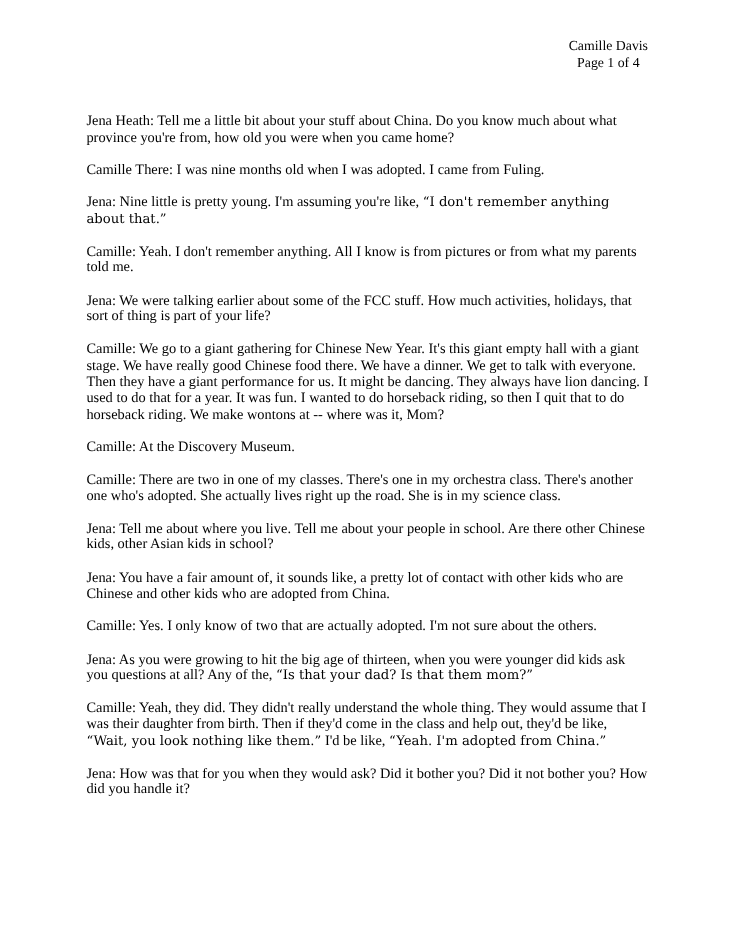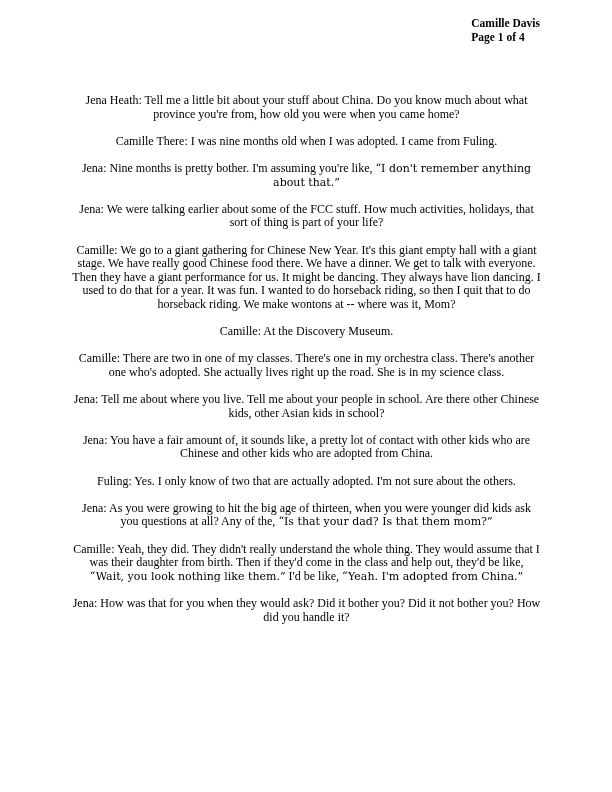--- a/index.html
+++ b/index.html
@@ -11,40 +11,39 @@
     position: relative;
     width: 612px;
     height: 792px;
     background: #ffffff;
     overflow: hidden;
     font-family: "Liberation Serif", serif;
     color: #000000;
   }
   .page-header {
     position: absolute;
-    top: 16px;
+    top: 32px;
     right: 72px;
-    text-align: left;
-    font-weight: bold;
+    text-align: center;
+    font-weight: normal;
     font-size: 11.5px;
     line-height: 14px;
   }
   .content {
     position: absolute;
     top: 94px;
     left: 72px;
     width: 469px;
     font-size: 12px;
     line-height: 13.6px;
     text-align: left;
   }
   .content p {
     margin: 0 0 13.6px 0;
     padding: 0;
-    text-align: center;
   }
   .seg-body {
     font-family: "Liberation Serif", serif;
   }
   .seg-quote {
     
     font-family: "DejaVu Serif", serif;
     font-size: 11px;
   }
 </style>
@@ -52,25 +51,26 @@
 <body>
 
 <div class="page">
   <div class="page-header">
     <div>Camille Davis</div>
     <div>Page 1 of 4</div>
   </div>
   <div class="content">
       <p><span class="seg-body">Jena Heath: Tell me a little bit about your stuff about China. Do you know much about what province you're from, how old you were when you came home?</span></p>
       <p><span class="seg-body">Camille There: I was nine months old when I was adopted. I came from Fuling.</span></p>
-      <p><span class="seg-body">Jena: Nine months is pretty bother. I'm assuming you're like, </span><span class="seg-quote">“I don't remember anything about that.”</span></p>
+      <p><span class="seg-body">Jena: Nine little is pretty young. I'm assuming you're like, </span><span class="seg-quote">“I don't remember anything about that.”</span></p>
+      <p><span class="seg-body">Camille: Yeah. I don't remember anything. All I know is from pictures or from what my parents told me.</span></p>
       <p><span class="seg-body">Jena: We were talking earlier about some of the FCC stuff. How much activities, holidays, that sort of thing is part of your life?</span></p>
       <p><span class="seg-body">Camille: We go to a giant gathering for Chinese New Year. It's this giant empty hall with a giant stage. We have really good Chinese food there. We have a dinner. We get to talk with everyone. Then they have a giant performance for us. It might be dancing. They always have lion dancing. I used to do that for a year. It was fun. I wanted to do horseback riding, so then I quit that to do horseback riding. We make wontons at -- where was it, Mom?</span></p>
       <p><span class="seg-body">Camille: At the Discovery Museum.</span></p>
       <p><span class="seg-body">Camille: There are two in one of my classes. There's one in my orchestra class. There's another one who's adopted. She actually lives right up the road. She is in my science class.</span></p>
       <p><span class="seg-body">Jena: Tell me about where you live. Tell me about your people in school. Are there other Chinese kids, other Asian kids in school?</span></p>
       <p><span class="seg-body">Jena: You have a fair amount of, it sounds like, a pretty lot of contact with other kids who are Chinese and other kids who are adopted from China.</span></p>
-      <p><span class="seg-body">Fuling: Yes. I only know of two that are actually adopted. I'm not sure about the others.</span></p>
+      <p><span class="seg-body">Camille: Yes. I only know of two that are actually adopted. I'm not sure about the others.</span></p>
       <p><span class="seg-body">Jena: As you were growing to hit the big age of thirteen, when you were younger did kids ask you questions at all? Any of the, </span><span class="seg-quote">“Is that your dad? Is that them mom?”</span></p>
       <p><span class="seg-body">Camille: Yeah, they did. They didn't really understand the whole thing. They would assume that I was their daughter from birth. Then if they'd come in the class and help out, they'd be like, </span><span class="seg-quote">“Wait, you look nothing like them.”</span><span class="seg-body"> I'd be like, </span><span class="seg-quote">“Yeah. I'm adopted from China.”</span></p>
       <p><span class="seg-body">Jena: How was that for you when they would ask? Did it bother you? Did it not bother you? How did you handle it?</span></p>
     </div>
 </div>
 
 </body></html>

